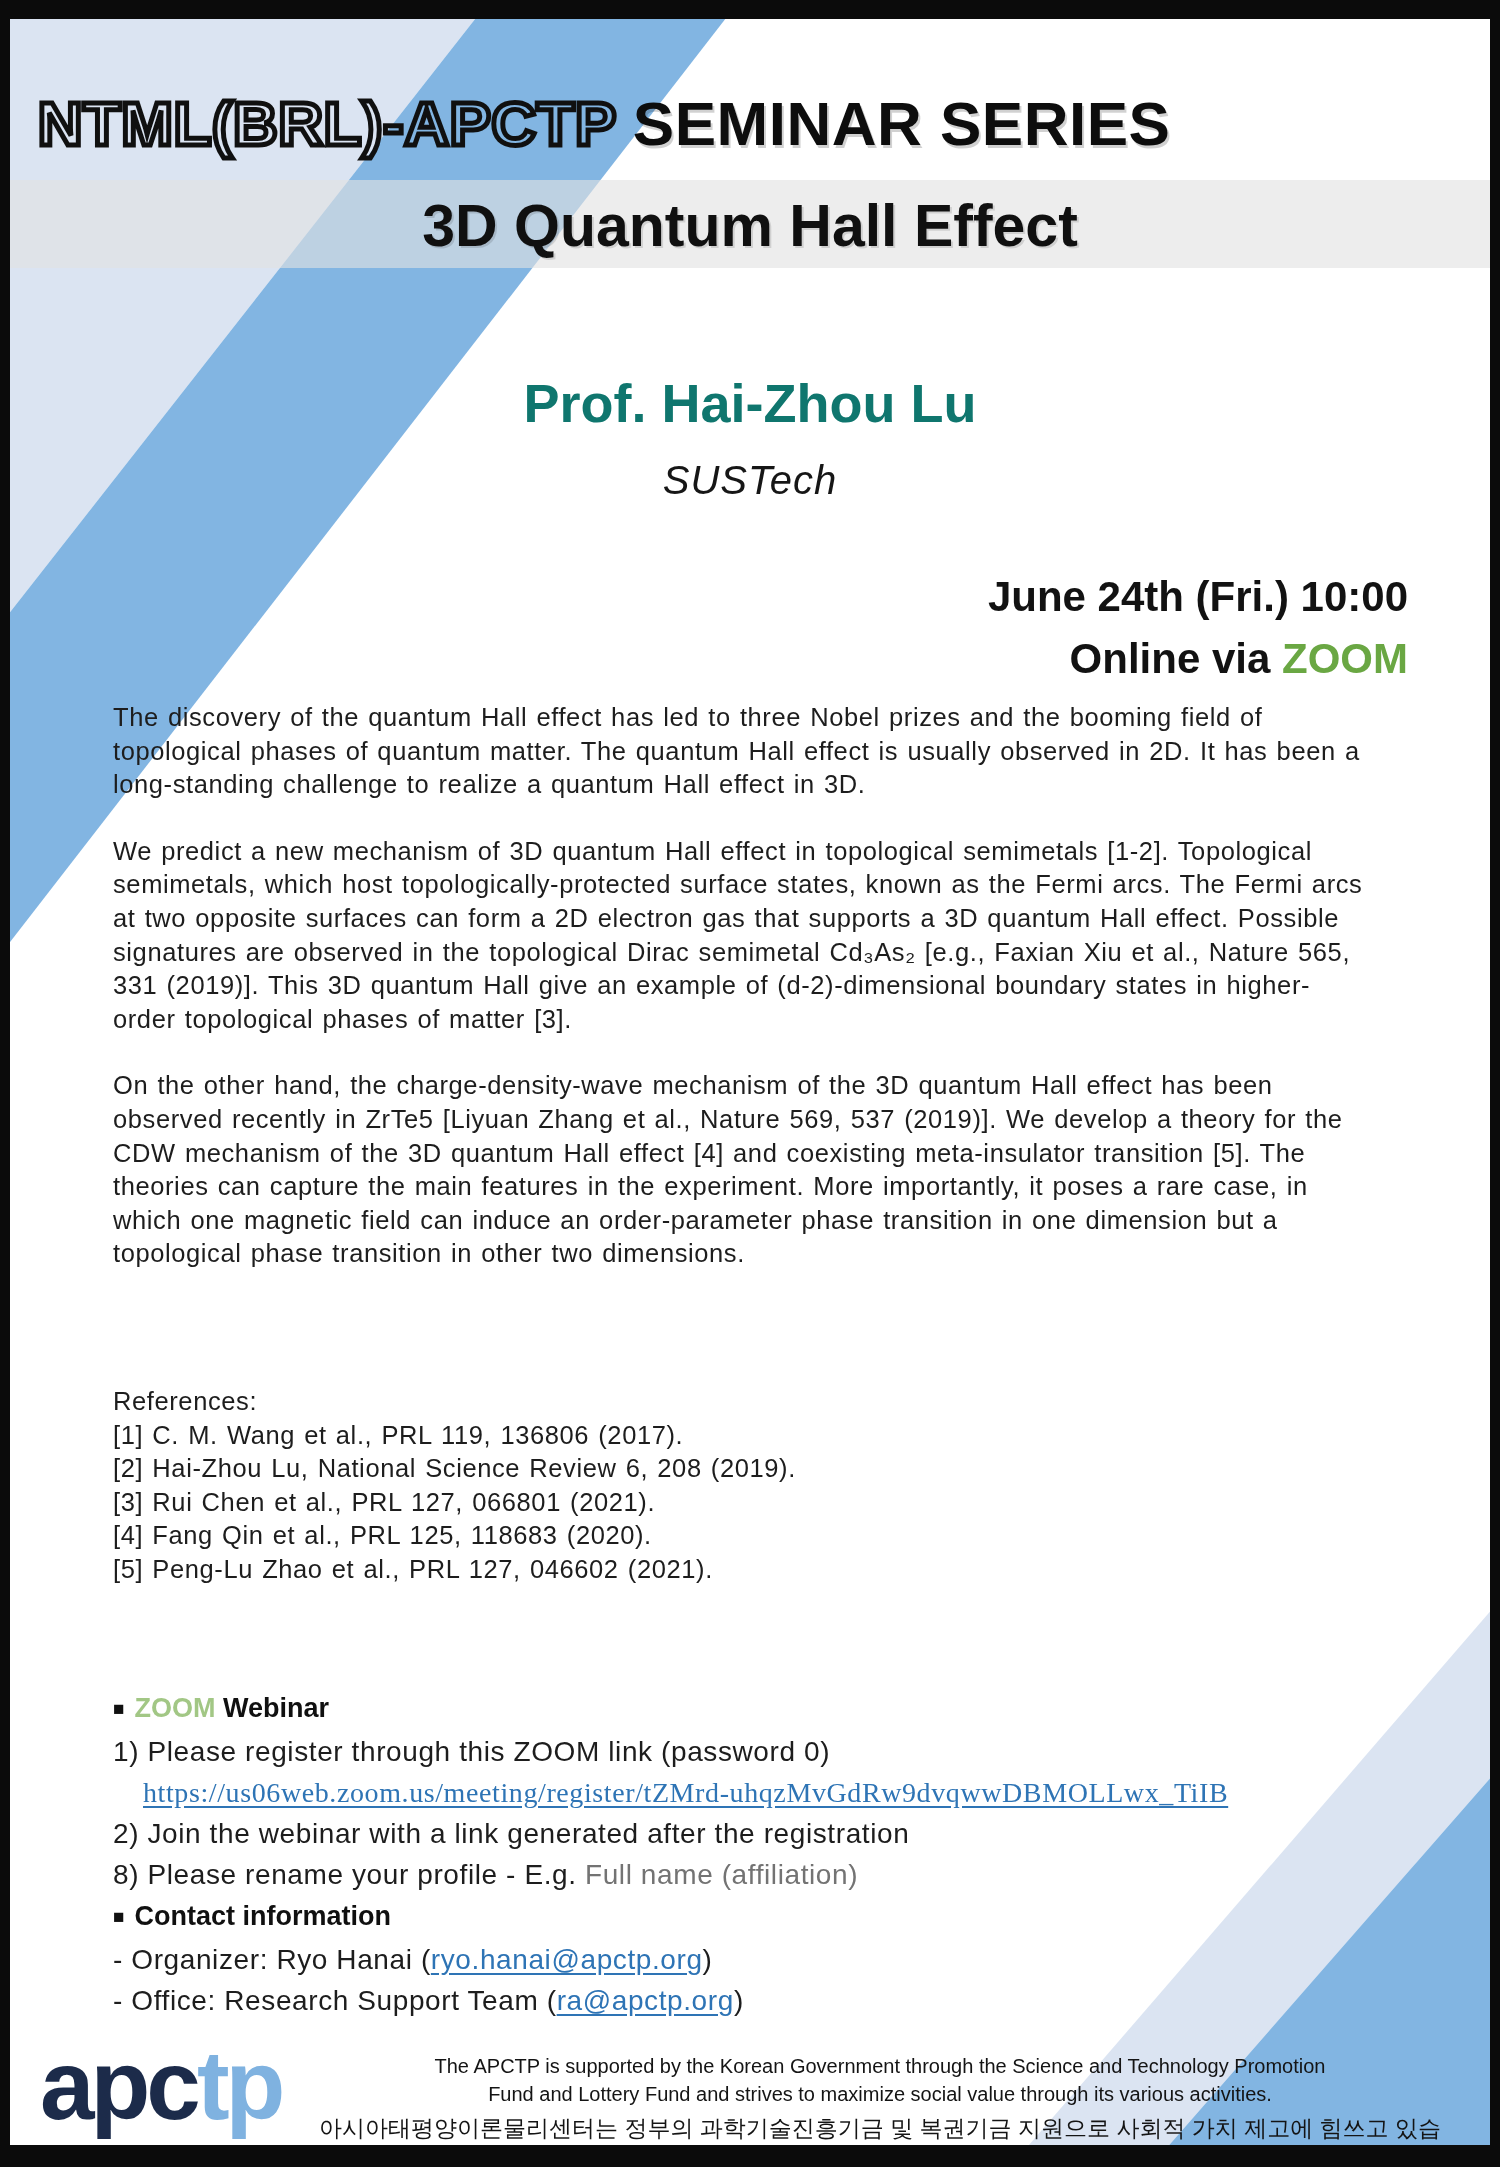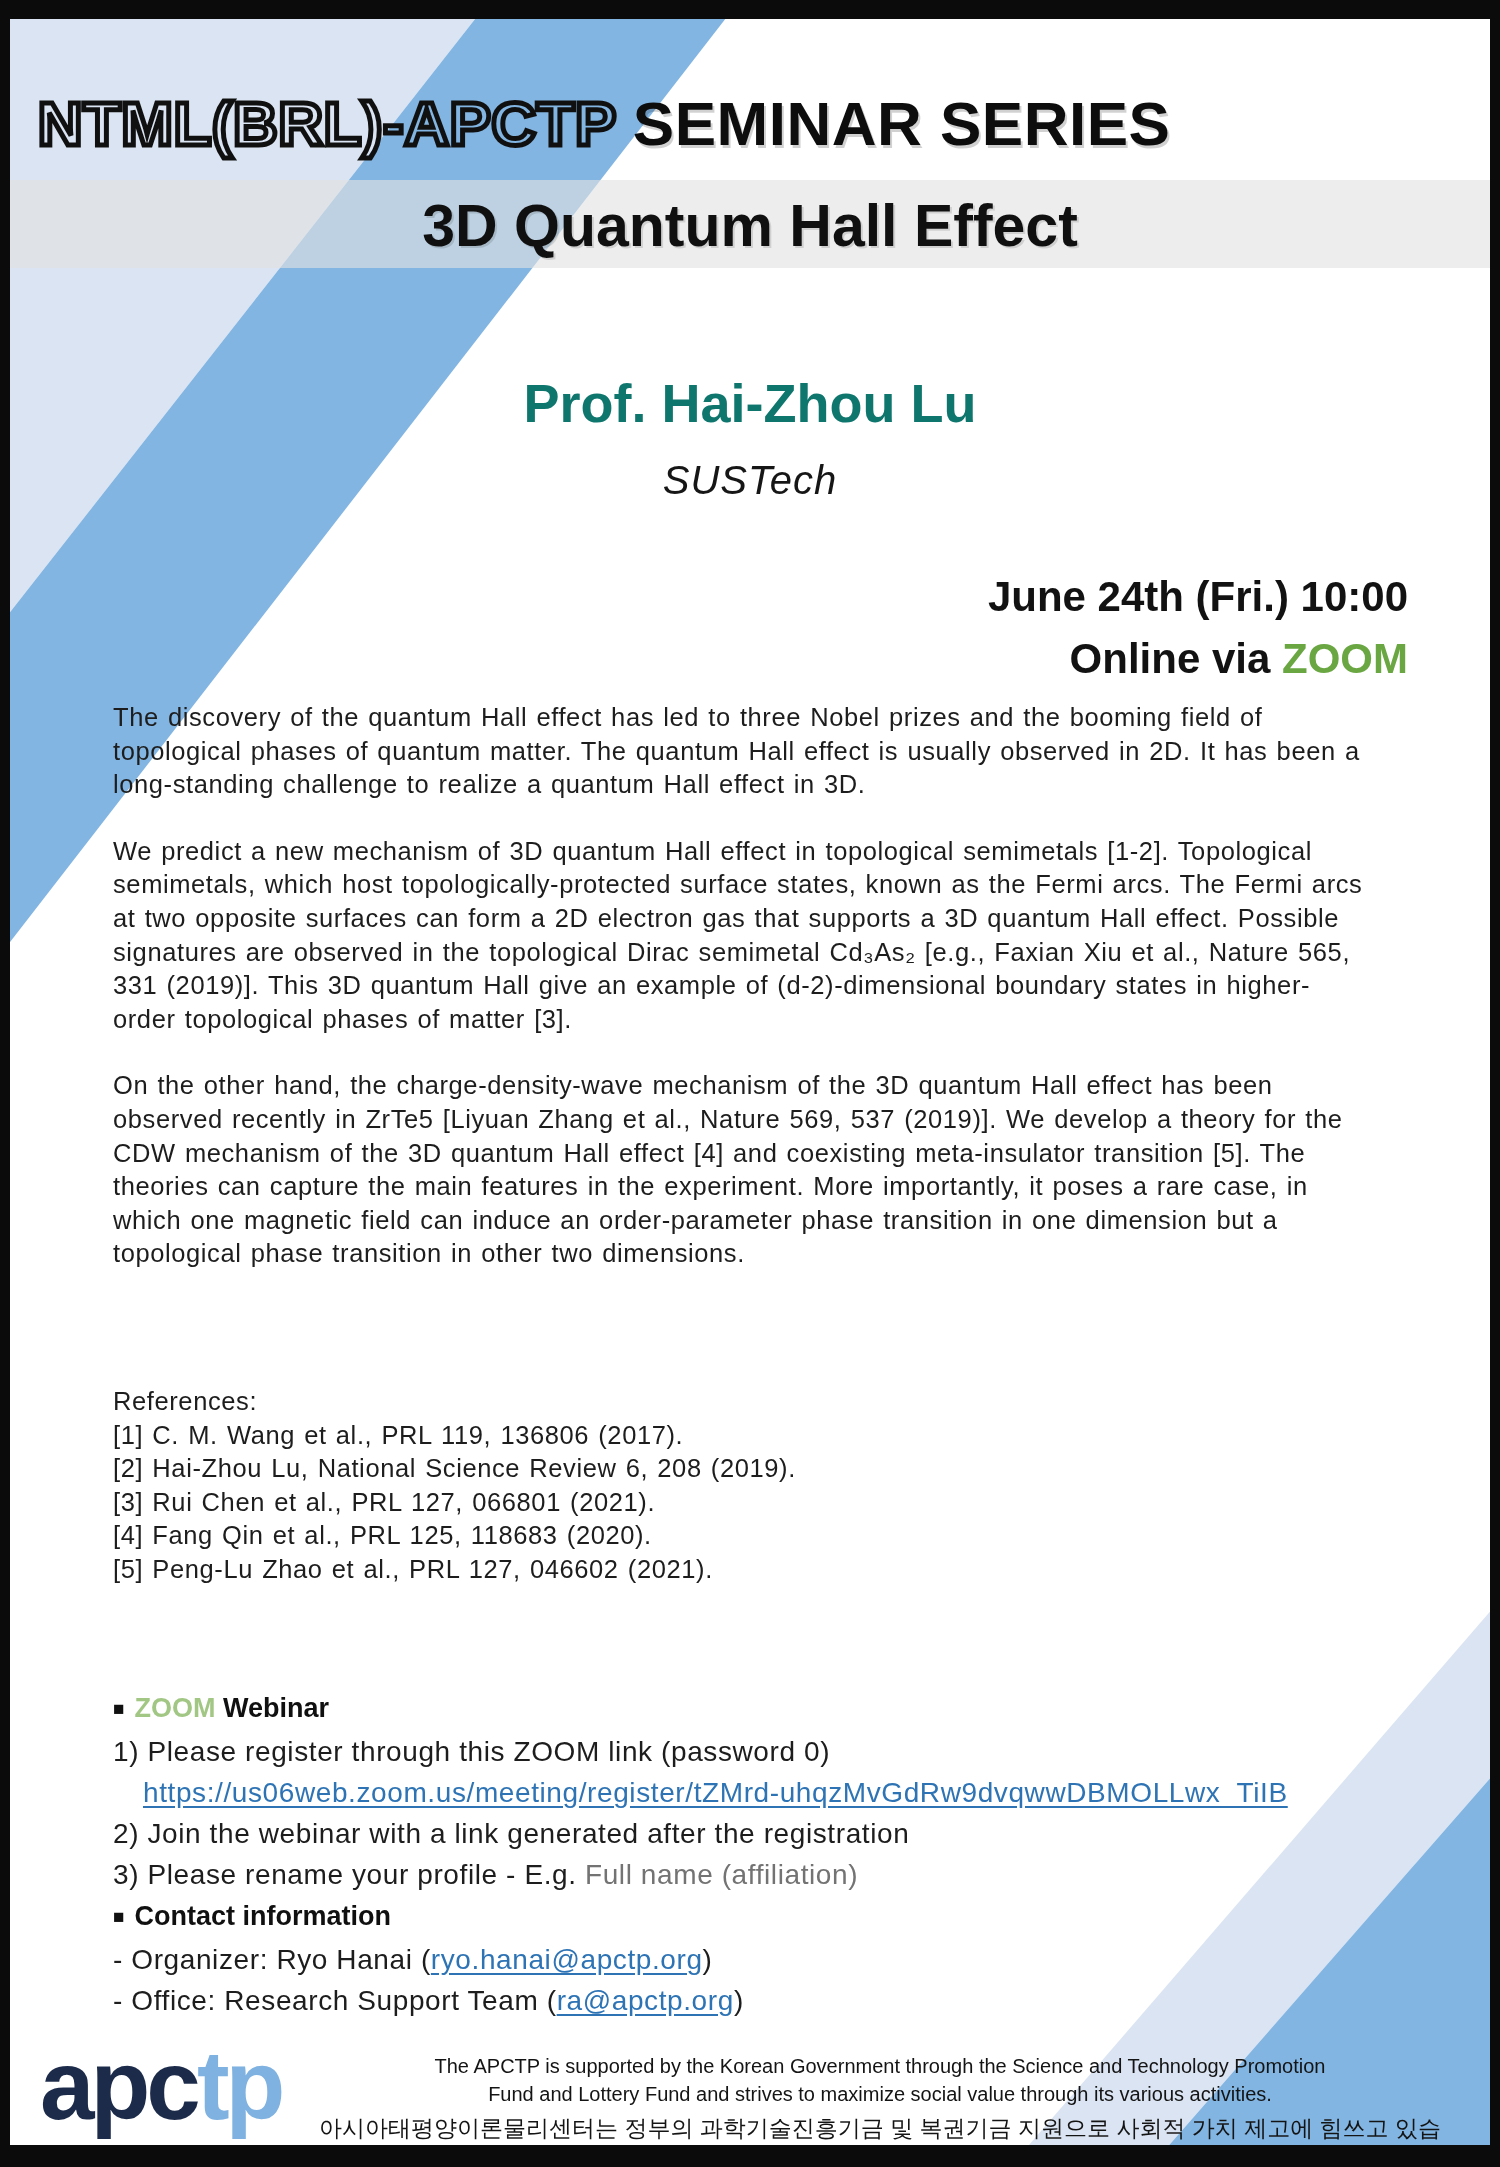--- a/index.html
+++ b/index.html
@@ -60,21 +60,21 @@
   .references { top:1385px; left:113px; width:1250px; }
   .references div { margin:0; }
 
   .section { left:113px; width:1287px; }
   .webinar { top:1688px; }
   .contact { top:1896px; }
   .sec-heading { font-size:27px; font-weight:700; color:#101010; line-height:41px; }
   .sec-line { font-size:28px; letter-spacing:0.6px; line-height:41px; color:#1d1d1d; }
   .bullet-sq { font-size:19px; position:relative; top:-2px; margin-right:10px; color:#101010; }
   a.doc-link { color:#2e74b5; text-decoration:underline; text-underline-offset:4px; cursor:pointer; }
-  .link-line { padding-left:30px; white-space:nowrap; }
+  .link-line { padding-left:30px; white-space:nowrap;font-family:Liberation Serif, serif; }
   .link-line a { padding-right:26px; }
   .bold-inline { font-weight:400; color:#737373; }
 
   .logo {
     top:2036px; left:40px; font-size:98px; font-weight:800; letter-spacing:-4px;
     line-height:98px; white-space:nowrap;
   }
   .logo .dark { color:#1c2b4a; }
   .logo .light { color:#7fb2e0; }
   .footer-text {
@@ -131,21 +131,21 @@
   <div class="layer section webinar">
     <div class="sec-heading">
       <span class="bullet-sq">■</span><span class="zoom-green-light">ZOOM</span><span> Webinar</span>
     </div>
     <div class="sec-line">1) Please register through this ZOOM link (password 0)</div>
     <div class="sec-line link-line">
       <a class="doc-link" href="#">https://us06web.zoom.us/meeting/register/tZMrd-uhqzMvGdRw9dvqwwDBMOLLwx_TiIB</a>
     </div>
     <div class="sec-line">2) Join the webinar with a link generated after the registration</div>
     <div class="sec-line">
-      <span>3) Please rename your profile - E.g. </span><span class="bold-inline">Full name (affiliation)</span>
+      <span>8) Please rename your profile - E.g. </span><span class="bold-inline">Full name (affiliation)</span>
     </div>
   </div>
 
   <div class="layer logo">
     <span class="dark">apc</span><span class="light">tp</span>
   </div>
 
   <div class="layer section contact">
     <div class="sec-heading">
       <span class="bullet-sq">■</span><span>Contact information</span>

